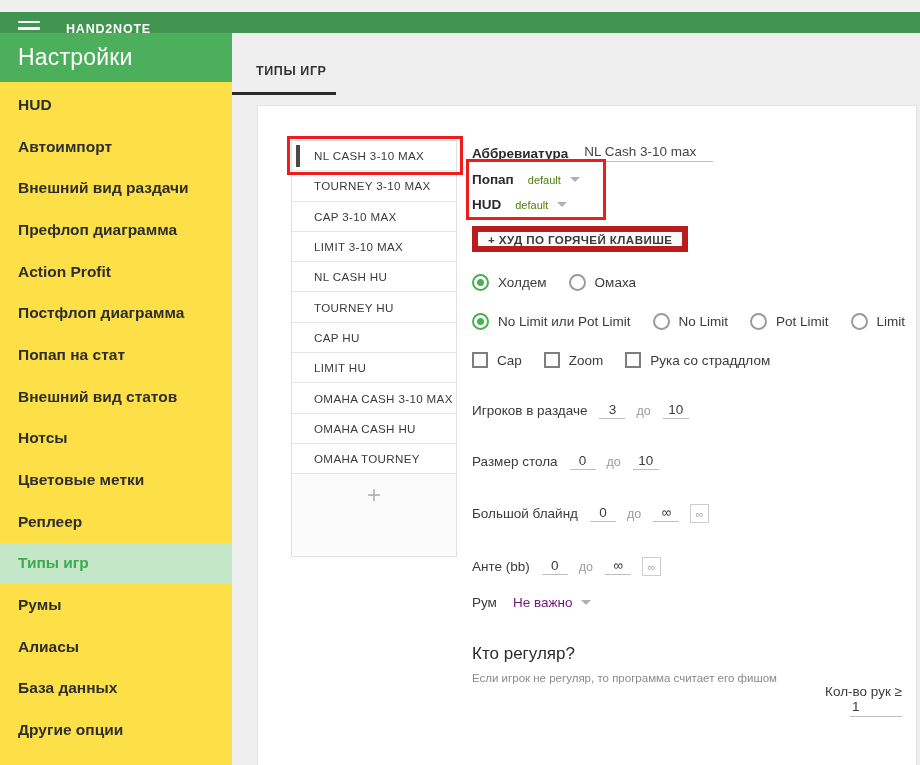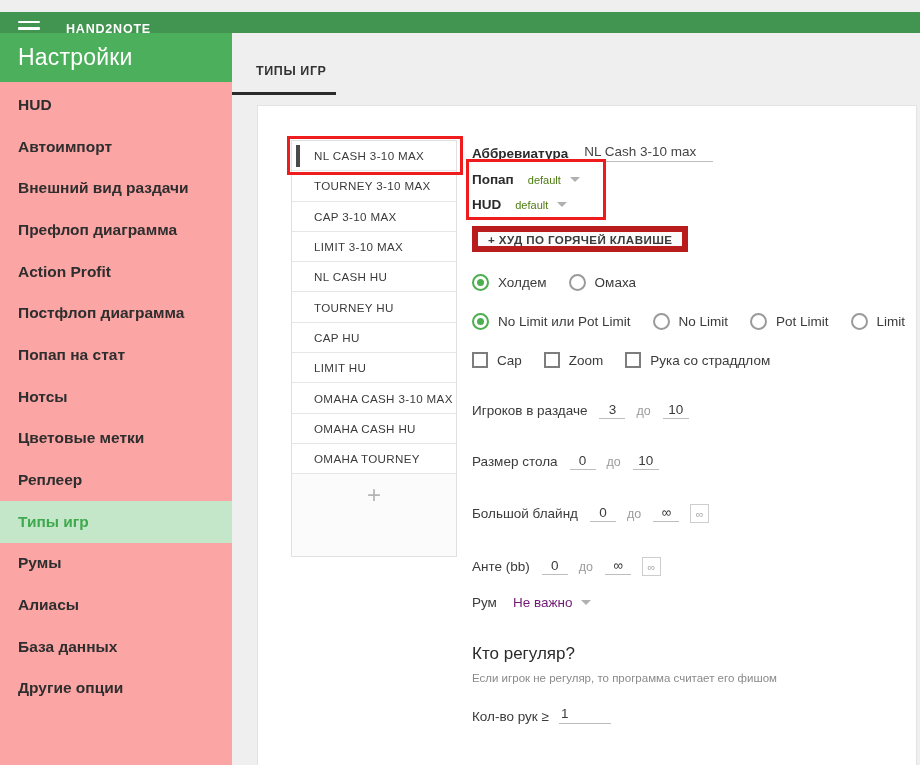--- a/index.html
+++ b/index.html
@@ -32,21 +32,21 @@
     margin-left: 26px;
     color: #ffffff;
     font-size: 12.5px;
     font-weight: bold;
     letter-spacing: 0.8px;
   }
 
   
   .sidebar {
     position: absolute; left: 0; top: 33px; width: 232px; height: 732px;
-    background: #fca5a5;
+    background: #fde047;
   }
   .sidebar-title {
     height: 49px;
     background: #4caf5c;
     color: #ffffff;
     font-size: 23px;
     display: flex; align-items: center;
     padding-left: 18px;
     letter-spacing: 0.2px;
   }
@@ -235,21 +235,21 @@
   .room-value { margin-left: 16px; font-size: 13.5px; color: #701a75; cursor: pointer; }
 
   .section-title {
     margin-top: 34px;
     font-size: 17px; color: #2b2b2b;
   }
   .section-sub {
     margin-top: 8px;
     font-size: 11.5px; color: #8a8a8a;
   }
-  .hands-row { margin-top: 22px; display: flex; align-items: flex-end; }
+  .hands-row { display: flex; align-items: flex-end; flex-direction: column; }
   .hands-field {
     margin-left: 10px;
     width: 52px;
     border-bottom: 1px solid #bdbdbd;
     font-size: 13.5px; color: #3b3b3b;
     padding: 0 0 2px 2px;
     cursor: text;
   }
 </style>
 </head>
@@ -284,20 +284,23 @@
         <div class="side-item">
           <span>Action Profit</span>
         </div>
         <div class="side-item">
           <span>Постфлоп диаграмма</span>
         </div>
         <div class="side-item">
           <span>Попап на стат</span>
         </div>
         <div class="side-item">
+          <span>Внешний вид статов</span>
+        </div>
+        <div class="side-item">
           <span>Нотсы</span>
         </div>
         <div class="side-item">
           <span>Цветовые метки</span>
         </div>
         <div class="side-item">
           <span>Реплеер</span>
         </div>
         <div class="side-item active">
           <span>Типы игр</span>

